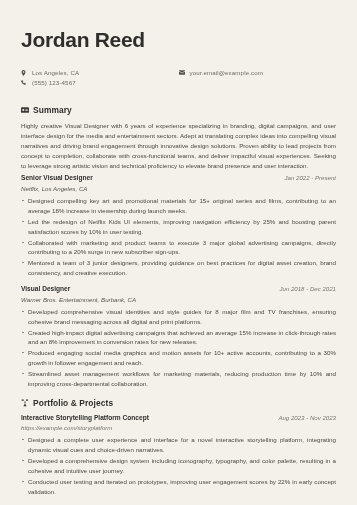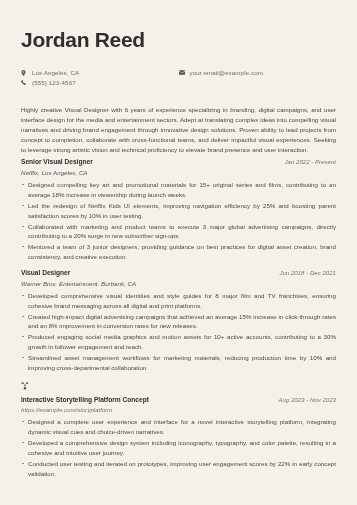--- a/index.html
+++ b/index.html
@@ -171,20 +171,31 @@
           <svg width="6" height="5" viewBox="0 0 12 9">
               <path fill="currentColor" d="M0 1.2V.8C0 .4.4 0 .8 0h10.4c.4 0 .8.4.8.8v.4L6 5 0 1.2zm0 1.1L6 6l6-3.7v5.9c0 .4-.4.8-.8.8H.8C.4 9 0 8.6 0 8.2V2.3z"></path>
             </svg>
         </span>
         <span class="contact-text">your.email@example.com</span>
       </div>
     </div>
   </div>
 
   <div class="section">
+    <div class="section-head">
+      <span class="ico">
+        <svg width="8" height="6" viewBox="0 0 14 10">
+            <rect x="0" y="0" width="14" height="10" rx="1.6" fill="currentColor"></rect>
+            <circle cx="4" cy="5" r="1.8" fill="#f4f1ea"></circle>
+            <rect x="7.6" y="3.2" width="4.4" height="1.1" rx="0.5" fill="#f4f1ea"></rect>
+            <rect x="7.6" y="5.6" width="4.4" height="1.1" rx="0.5" fill="#f4f1ea"></rect>
+          </svg>
+      </span>
+      <span class="section-title">Summary</span>
+    </div>
     <p class="summary-text">Highly creative Visual Designer with 6 years of experience specializing in branding, digital campaigns, and user interface design for the media and entertainment sectors. Adept at translating complex ideas into compelling visual narratives and driving brand engagement through innovative design solutions. Proven ability to lead projects from concept to completion, collaborate with cross-functional teams, and deliver impactful visual experiences. Seeking to leverage strong artistic vision and technical proficiency to elevate brand presence and user interaction.</p>
   </div>
 
   <div class="section">
 
     <div class="entry">
       <div class="entry-head">
         <span class="entry-title">Senior Visual Designer</span>
         <span class="entry-date">Jan 2022 - Present</span>
       </div>
@@ -212,20 +223,21 @@
     </div>
   </div>
 
   <div class="section">
     <div class="section-head">
       <span class="ico">
         <svg width="8" height="8" viewBox="0 0 12 12">
             <path fill="currentColor" d="M1 0.6h3.2v2.2H1zM7.4 0.6h3.2v2.2H7.4zM5.3 3.4h1.4v3.1H5.3zM6 6.2 8.4 11H3.6z"></path>
           </svg>
       </span>
+      <span class="section-title">Portfolio &amp; Projects</span>
     </div>
 
     <div class="entry">
       <div class="entry-head">
         <span class="entry-title">Interactive Storytelling Platform Concept</span>
         <span class="entry-date">Aug 2023 - Nov 2023</span>
       </div>
       <div class="entry-link">https://example.com/storyplatform</div>
       <ul class="bullets">
         <li>Designed a complete user experience and interface for a novel interactive storytelling platform, integrating dynamic visual cues and choice-driven narratives.</li>

